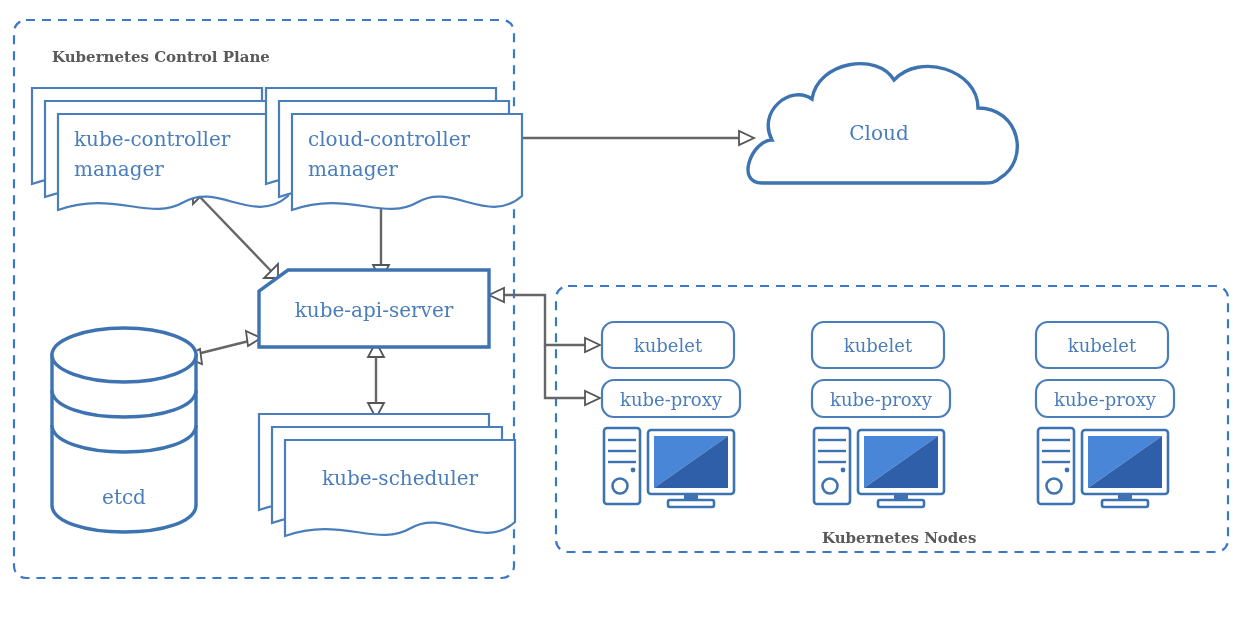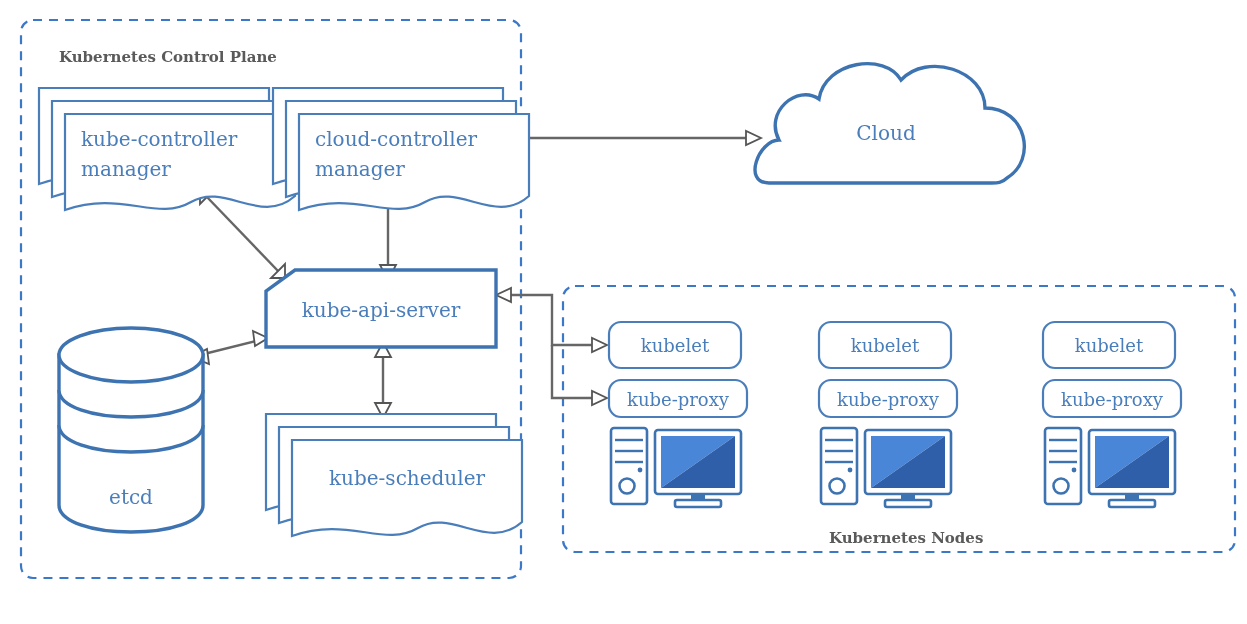--- a/index.html
+++ b/index.html
@@ -10,21 +10,20 @@
   body {
     width: 1247px;
     height: 624px;
     font-family: "DejaVu Serif", "Liberation Serif", serif;
     overflow: hidden;
   }
   #diagram-root {
     position: relative;
     width: 1068px;
     height: 624px;
-    padding-left: 7px;
   }
   svg#k8s-svg {
     display: block;
     width: 1247px;
     height: 624px;
   }
   .grp-label {
     font-family: "DejaVu Serif", "Liberation Serif", serif;
     font-weight: bold;
     font-size: 15px;

